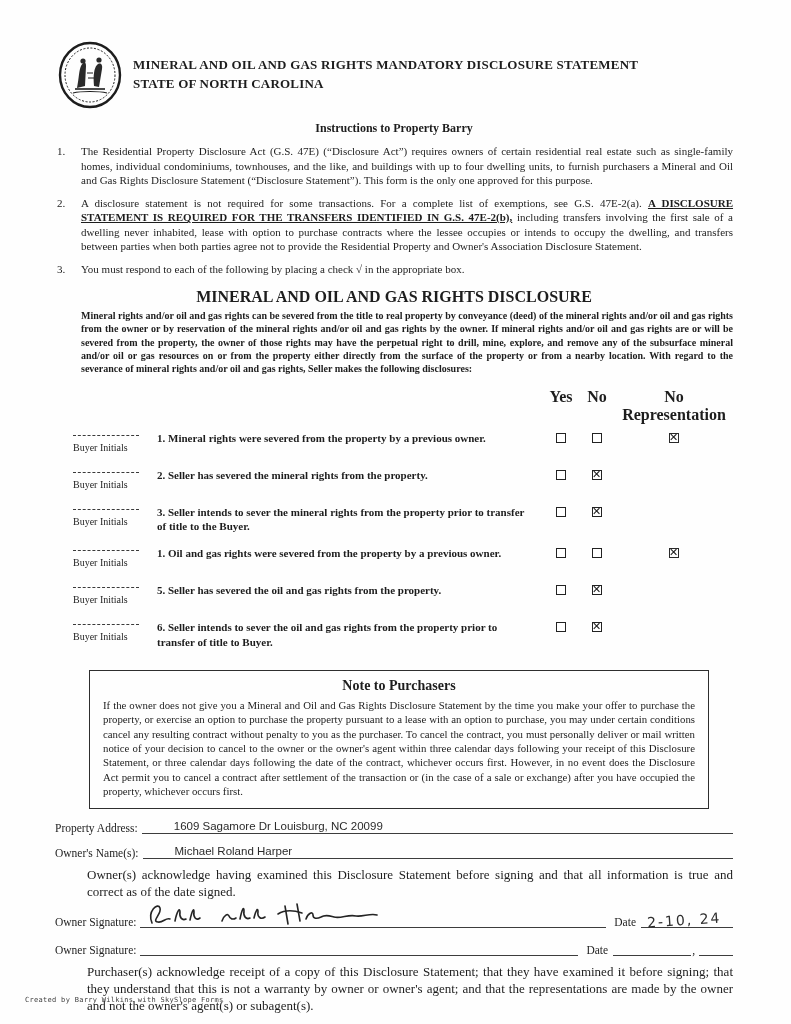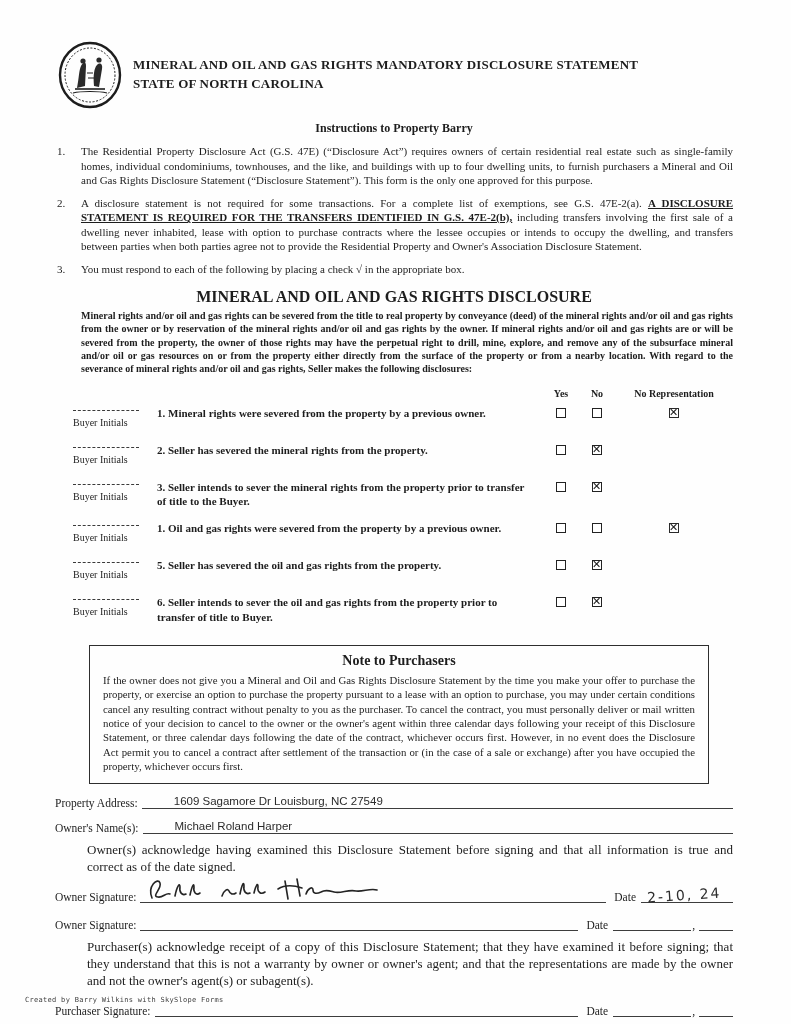--- a/index.html
+++ b/index.html
@@ -22,21 +22,21 @@
   .instr-title { text-align:center; font-weight:bold; font-size:12px; margin-top:11px; }
   .li { display:grid; grid-template-columns:26px 1fr; margin-top:8px; font-size:11px; line-height:1.32; text-align:justify; }
   .li .num { padding-left:2px; }
   .bold-underline { font-weight:bold; text-decoration:underline; }
   
   .disc-title { text-align:center; font-weight:bold; font-size:16px; margin-top:12px; }
   .disc-intro { font-weight:bold; font-size:10px; line-height:1.33; text-align:justify; margin:3px 0 0 26px; }
   .tbl { margin:12px 0 0 18px; }
   .trow { display:grid; grid-template-columns:84px 386px 36px 36px 1fr; align-items:start; margin-bottom:13px; }
   .thead { display:grid; grid-template-columns:84px 386px 36px 36px 1fr; margin-bottom:7px; }
-  .thead .col { font-weight:bold; font-size:10px; text-align:center; }
+  .thead .col { font-weight:bold; font-size:16px; text-align:center; }
   .init { padding-top:4px; }
   .init-line { display:block; width:66px; border-top:1.2px dashed #3a3a3a; margin-bottom:1px; }
   .init-lbl { font-size:10px; }
   .rtext { font-weight:bold; font-size:11px; line-height:1.3; padding-right:10px; }
   .cbcell { display:flex; justify-content:center; padding-top:2px; }
   .cb { position:relative; width:10px; height:10px; border:1.3px solid #222; background:#fff; }
   .cb.checked::after {
     content:"\2715";
     position:absolute; left:-1px; top:-3px;
     font-size:11px; font-weight:bold; color:#161616;
@@ -198,21 +198,21 @@
   </div>
 
   <div class="notebox">
     <div class="note-title">Note to Purchasers</div>
     <div class="note-body">If the owner does not give you a Mineral and Oil and Gas Rights Disclosure Statement by the time you make your offer to purchase the property, or exercise an option to purchase the property pursuant to a lease with an option to purchase, you may under certain conditions cancel any resulting contract without penalty to you as the purchaser. To cancel the contract, you must personally deliver or mail written notice of your decision to cancel to the owner or the owner's agent within three calendar days following your receipt of this Disclosure Statement, or three calendar days following the date of the contract, whichever occurs first. However, in no event does the Disclosure Act permit you to cancel a contract after settlement of the transaction or (in the case of a sale or exchange) after you have occupied the property, whichever occurs first.</div>
   </div>
 
   <div class="frow">
     <span class="flabel">Property Address:</span>
     <span class="fline">
-      <span class="typed">1609 Sagamore Dr Louisburg, NC  27549</span>
+      <span class="typed">1609 Sagamore Dr Louisburg, NC  20099</span>
     </span>
   </div>
 
   <div class="frow">
     <span class="flabel">Owner's Name(s):</span>
     <span class="fline">
       <span class="typed">Michael Roland Harper</span>
     </span>
   </div>
 

